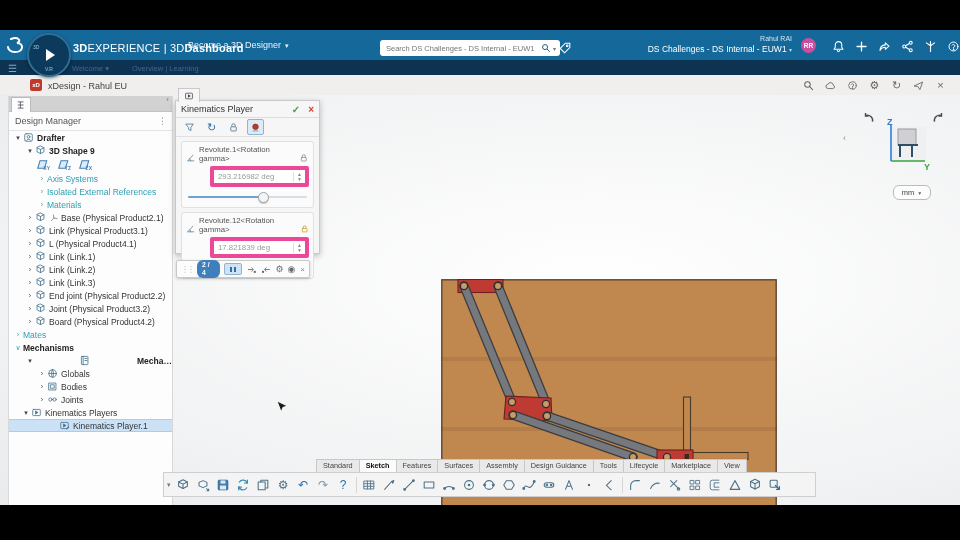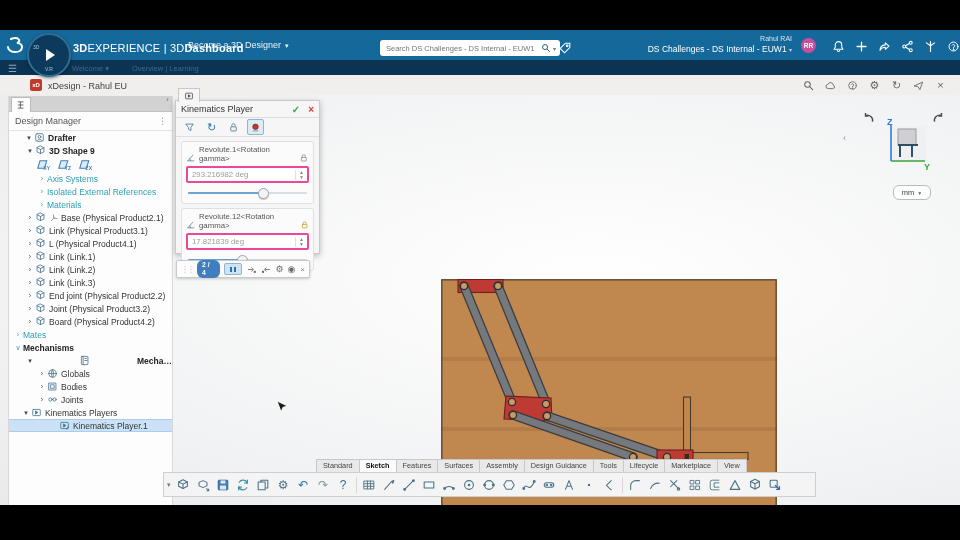--- a/index.html
+++ b/index.html
@@ -72,21 +72,21 @@
   .ktool{width:15px;height:14px;display:flex;align-items:center;justify-content:center;color:#5b7f94;border:1px solid transparent;}
   .ktool svg{width:11px;height:11px;}
   .ktool.blue{color:#2d6fa8;font-size:11px;}
   .ktool.active{background:#dcebf5;border:1px solid #8fb5d2;border-radius:2px;}
   .ksec{margin:4px 5px 0 5px;background:#fbfbfb;border:1px solid #e0e0e0;border-radius:3px;padding:3px 4px 6px 4px;}
   .ksec .hdr{display:flex;align-items:flex-end;font-size:7.8px;color:#555;}
   .ksec .hdr .aicon{width:10px;height:10px;color:#5b7f94;margin-right:3px;flex:0 0 10px;}
   .ksec .hdr .lock{margin-left:auto;width:10px;height:10px;}
   .lock.silver{color:#8a949b;}
   .lock.gold{color:#c9a227;}
-  .kinput{margin-top:3px;height:13px;background:#fff;border:2px solid #ec4899;border-radius:2px;display:flex;align-items:center;}
+  .kinput{margin-top:3px;height:13px;background:#fff;border:4px solid #ec4899;border-radius:2px;display:flex;align-items:center;margin-left:24px;}
   .kinput input{flex:1;border:none;outline:none;background:transparent;font-size:7.8px;color:#9a9a9a;padding:0 4px;font-family:"Liberation Sans",sans-serif;min-width:0;}
   .spin{width:11px;border-left:1px solid #e0e0e0;display:flex;flex-direction:column;align-items:center;color:#888;font-size:5px;line-height:5px;}
   .kslider{position:relative;height:9px;margin-top:5px;}
   .kslider .track{position:absolute;left:2px;right:2px;top:4px;height:2px;background:#d7dee5;border-radius:1px;}
   .kslider .fill{position:absolute;left:2px;top:4px;height:2px;background:#6fa3cf;border-radius:1px;}
   .kslider .knob{position:absolute;top:0;width:9px;height:9px;border-radius:50%;background:#f4f4f4;border:1px solid #9aa7b0;box-shadow:0 1px 1px rgba(0,0,0,.2);}
   
   #minibar{left:176px;top:165px;width:124px;height:16px;background:#fcfcfc;border:1px solid #c9c9c9;border-radius:2px;box-shadow:0 1px 3px rgba(0,0,0,.2);display:flex;align-items:center;gap:4px;padding:0 4px;}
   #minibar .grip{color:#b5b5b5;font-size:8px;letter-spacing:-2px;}
   #counter{background:#3f7fbe;color:#fff;font-size:6.8px;font-weight:700;border-radius:6px;padding:1px 5px;line-height:8px;}
@@ -245,21 +245,21 @@
             <path d="M3 3h4M3 8h4M3 13h4M7 3v10M7 8h5M7 13h5M7 3h5"></path>
           </svg>
         </div>
       <span id="panel-collapse">‹</span>
     </div>
     <div id="treeheader">
       <span>Design Manager</span>
       <span class="dots">⋮</span>
     </div>
     <div id="treebody">
-        <div class="trow" style="padding-left: 15px;">
+        <div class="trow" style="padding-left: 4px;">
           <span class="exp">▾</span>
           <span class="icon nodeicon">
             <svg viewBox="0 0 16 16" fill="none" stroke="currentColor" stroke-width="1.2" stroke-linecap="round" stroke-linejoin="round">
               <rect x="2.5" y="2.5" width="11" height="11" rx="2"></rect>
               <circle cx="8" cy="7" r="2"></circle>
               <path d="M5 12c.6-2 5.4-2 6 0"></path>
             </svg>
           </span>
           <span class="lbl bold">Drafter</span>
         </div>

